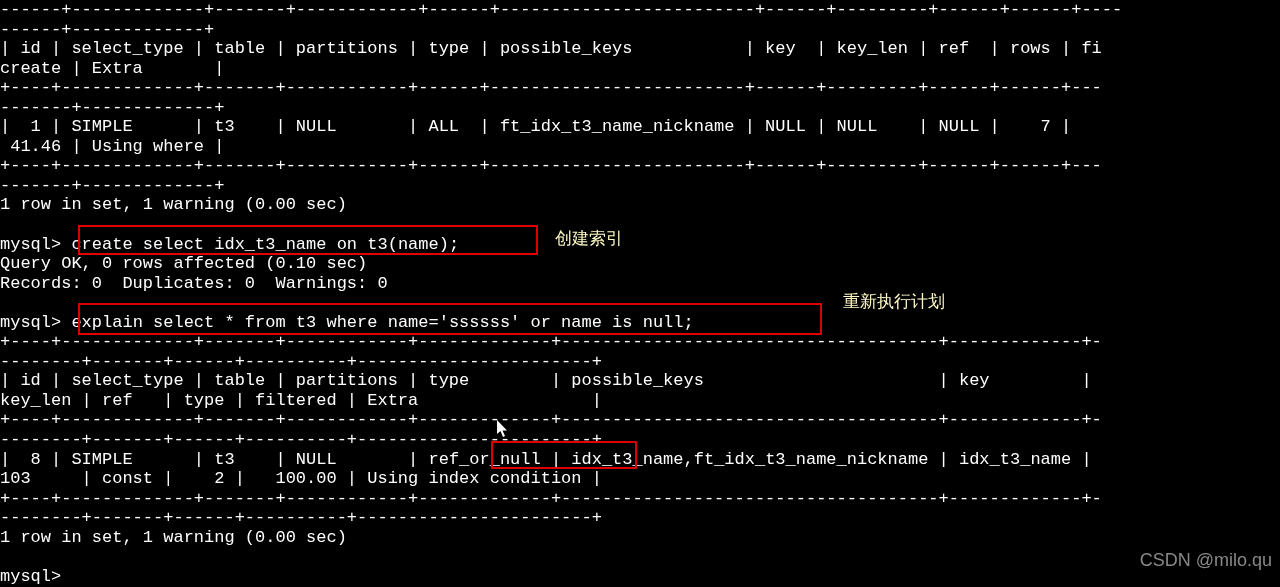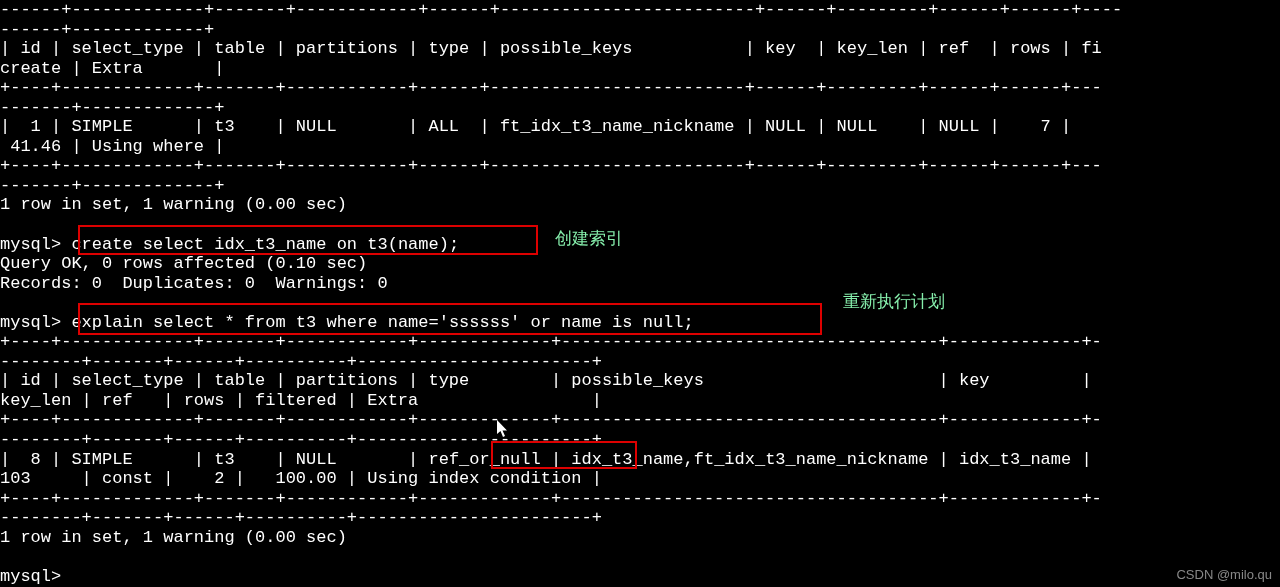--- a/index.html
+++ b/index.html
@@ -22,36 +22,36 @@
       position: relative;
     }
     .red-box {
       position: absolute;
       border: 2px solid #d00;
       background: transparent;
       pointer-events: none;
     }
     .red-label {
       position: absolute;
-      color: #86efac;
+      color: #fef9c3;
       font-family: Arial, sans-serif;
       font-size: 17px;
     }
     .cursor {
       position: absolute;
       color: #fff;
       font-size: 14px;
       pointer-events: none;
     }
     .watermark {
       position: absolute;
-      bottom: 4px;
+      bottom: 16px;
       right: 8px;
       color: #888;
-      font-size: 13px;
+      font-size: 18px;
       font-family: Arial, sans-serif;
     }
   </style>
 </head>
 <body>
 
 <pre><span>------+-------------+-------+------------+------+-------------------------+------+---------+------+------+----</span>
 <span>------+-------------+</span>
 <span>| id | select_type | table | partitions | type | possible_keys           | key  | key_len | ref  | rows | fi</span>
 <span>create | Extra       |</span>
@@ -64,21 +64,21 @@
 <span>1 row in set, 1 warning (0.00 sec)</span>
 <span></span>
 <span><span>mysql&gt; </span><span>create select idx_t3_name on t3(name);</span></span>
 <span>Query OK, 0 rows affected (0.10 sec)</span>
 <span>Records: 0  Duplicates: 0  Warnings: 0</span>
 <span></span>
 <span><span>mysql&gt; </span><span>explain select * from t3 where name='ssssss' or name is null;</span></span>
 <span>+----+-------------+-------+------------+-------------+-------------------------------------+-------------+-</span>
 <span>--------+-------+------+----------+-----------------------+</span>
 <span>| id | select_type | table | partitions | type        | possible_keys                       | key         |</span>
-<span>key_len | ref   | rows | filtered | Extra                 |</span>
+<span>key_len | ref   | type | filtered | Extra                 |</span>
 <span>+----+-------------+-------+------------+-------------+-------------------------------------+-------------+-</span>
 <span>--------+-------+------+----------+-----------------------+</span>
 <span><span>|  8 | SIMPLE      | t3    | NULL       | </span><span>ref_or_null</span><span> | idx_t3_name,ft_idx_t3_name_nickname | idx_t3_name |</span></span>
 <span>103     | const |    2 |   100.00 | Using index condition |</span>
 <span>+----+-------------+-------+------------+-------------+-------------------------------------+-------------+-</span>
 <span>--------+-------+------+----------+-----------------------+</span>
 <span>1 row in set, 1 warning (0.00 sec)</span>
 <span></span>
 <span>mysql&gt;</span></pre>
 

